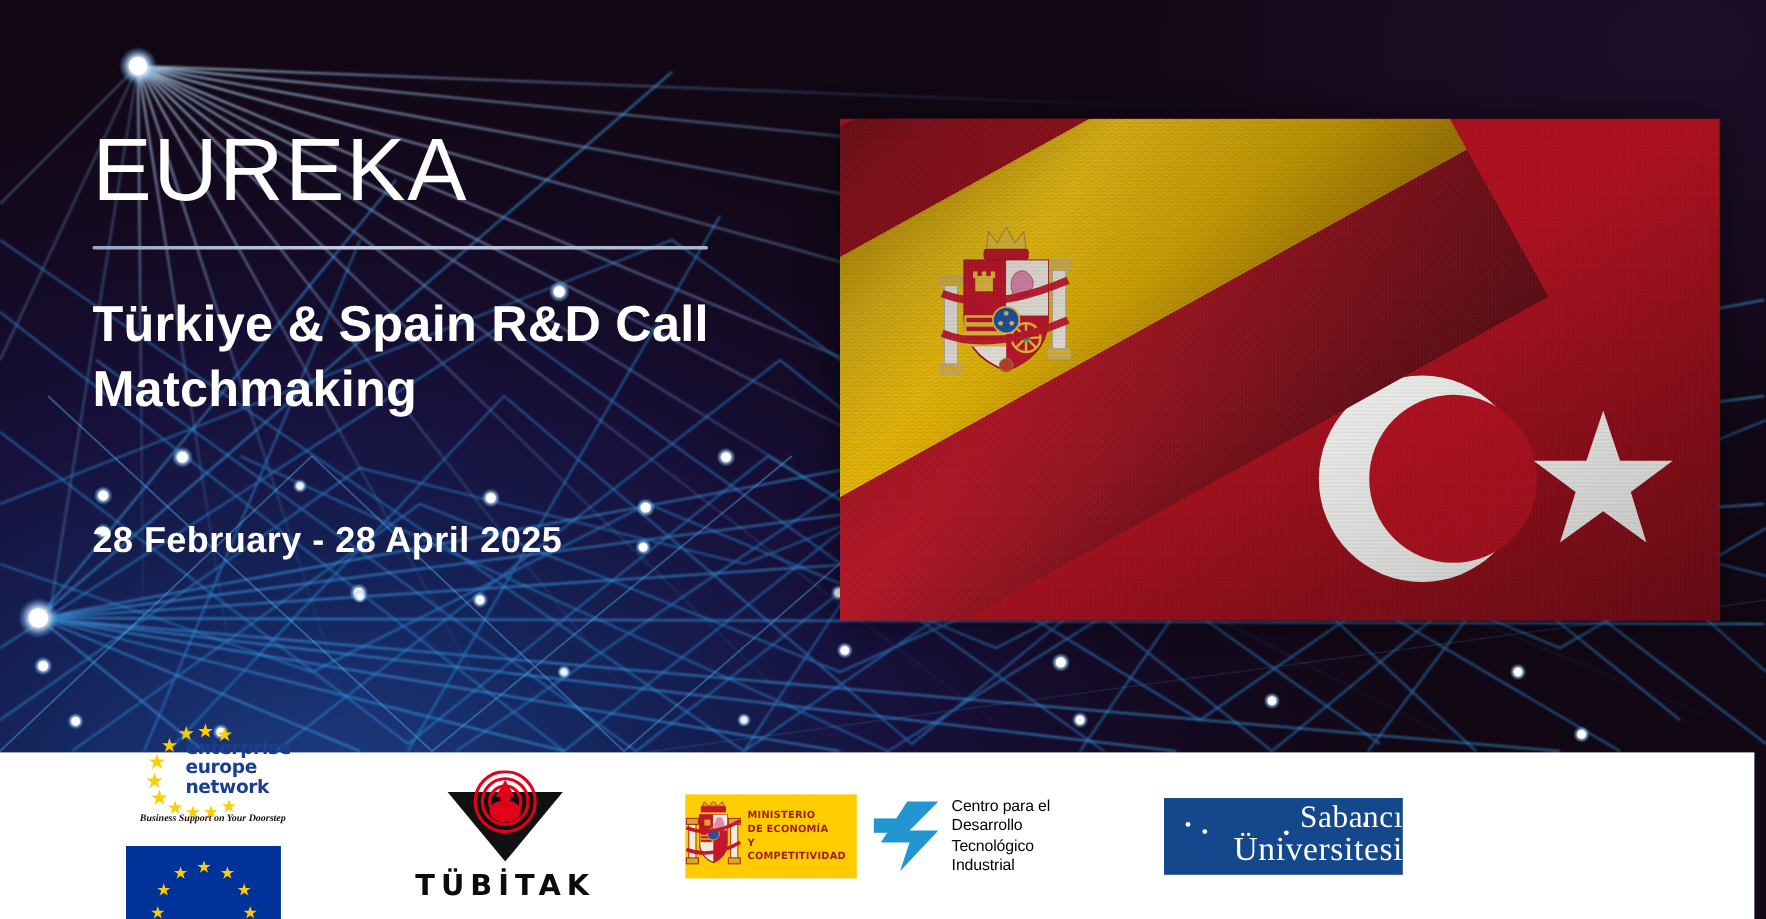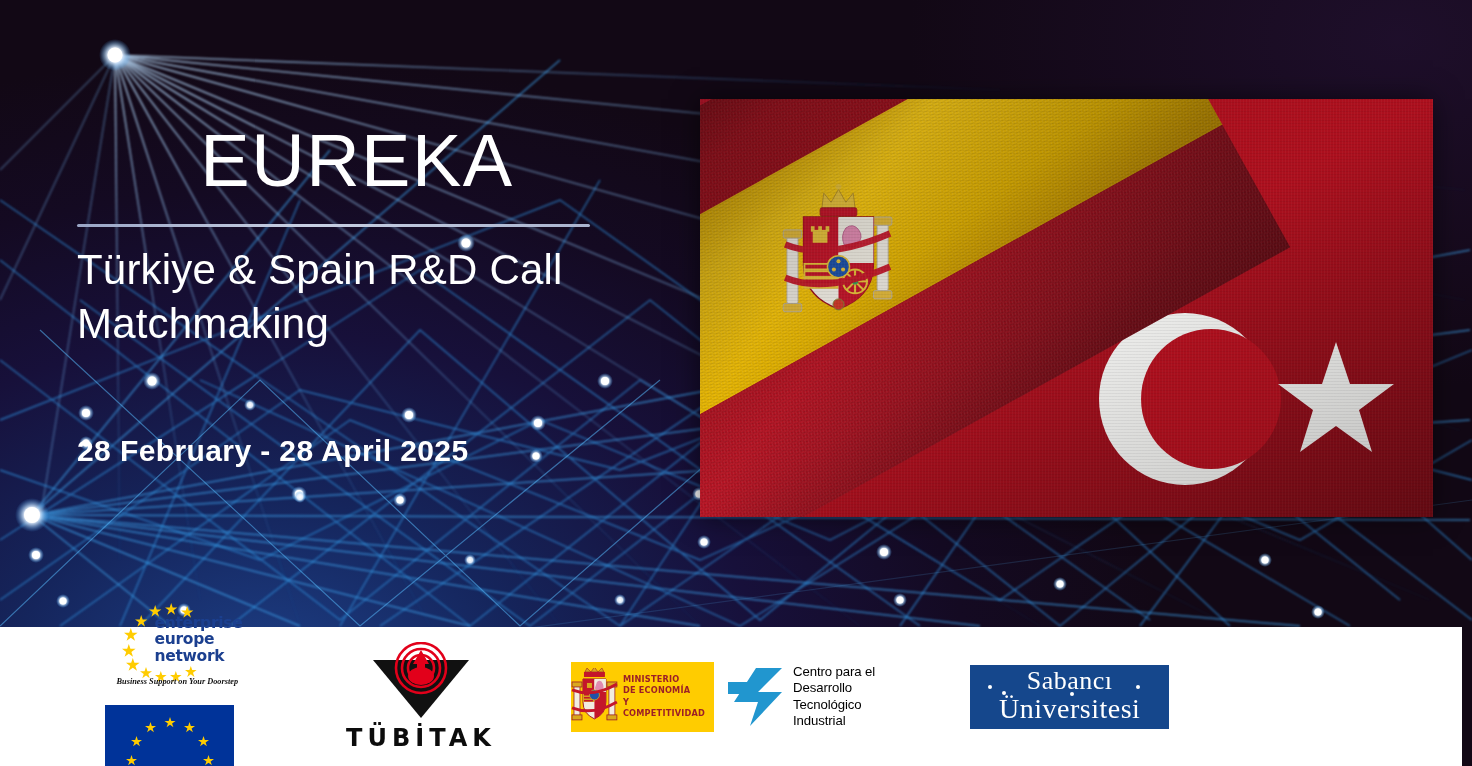--- a/index.html
+++ b/index.html
@@ -25,39 +25,39 @@
   }
   .bg-glow-tr {
     position:absolute; inset:0;
     background:radial-gradient(ellipse 700px 500px at 95% 5%, rgba(40,20,60,.55) 0%, rgba(20,10,25,0) 70%);
   }
   .net { position:absolute; inset:0; }
   .net svg { width:100%; height:100%; display:block; }
 
   
   .title-block {
-    position:absolute; left:77px; top:124px; width:560px;text-align:center;
+    position:absolute; left:77px; top:105px; width:560px;
   }
   .eureka {
     font-size:74px;
     font-weight:300;
     color:#ffffff;
     letter-spacing:1.5px;
     line-height:1;
     font-family:"Liberation Sans", sans-serif;
   }
   .rule {
     width:513px; height:3px;
     background:linear-gradient(90deg,#9aa6c6 0%, #c7cfe2 45%, #aab4cf 100%);
     margin-top:26px;
     border-radius:2px;
   }
   .subtitle {
     position:absolute; left:77px; top:243px; width:620px;
-    font-size:42px; font-weight:400; color:#ffffff;
+    font-size:42px; font-weight:700; color:#ffffff;
     line-height:1.28; letter-spacing:.2px;
   }
   .dates {
     position:absolute; left:77px; top:434px;
     font-size:30px; font-weight:700; color:#ffffff;
     letter-spacing:.4px;
   }
 
   
   .flags {
@@ -137,21 +137,21 @@
     letter-spacing:-.1px;
   }
 
   
   .sabanci {
     margin-left:95px;
     width:199px; height:64px; background:#15478c;
     position:relative; overflow:hidden;
   }
   .sab-line1, .sab-line2 {
-    position:absolute; left:0; right:0; text-align:center;
+    position:absolute; left:0; right:0; text-align:right;
     font-family:"Liberation Serif", serif; color:#ffffff;
   }
   .sab-line1 { top:1px; font-size:26px; letter-spacing:.5px; }
   .sab-line2 { top:28px; font-size:28px; letter-spacing:.5px; }
   .sab-dot { position:absolute; width:4px; height:4px; background:#fff; border-radius:50%; }
 </style>
 </head>
 <body>
 
 <div id="poster">

